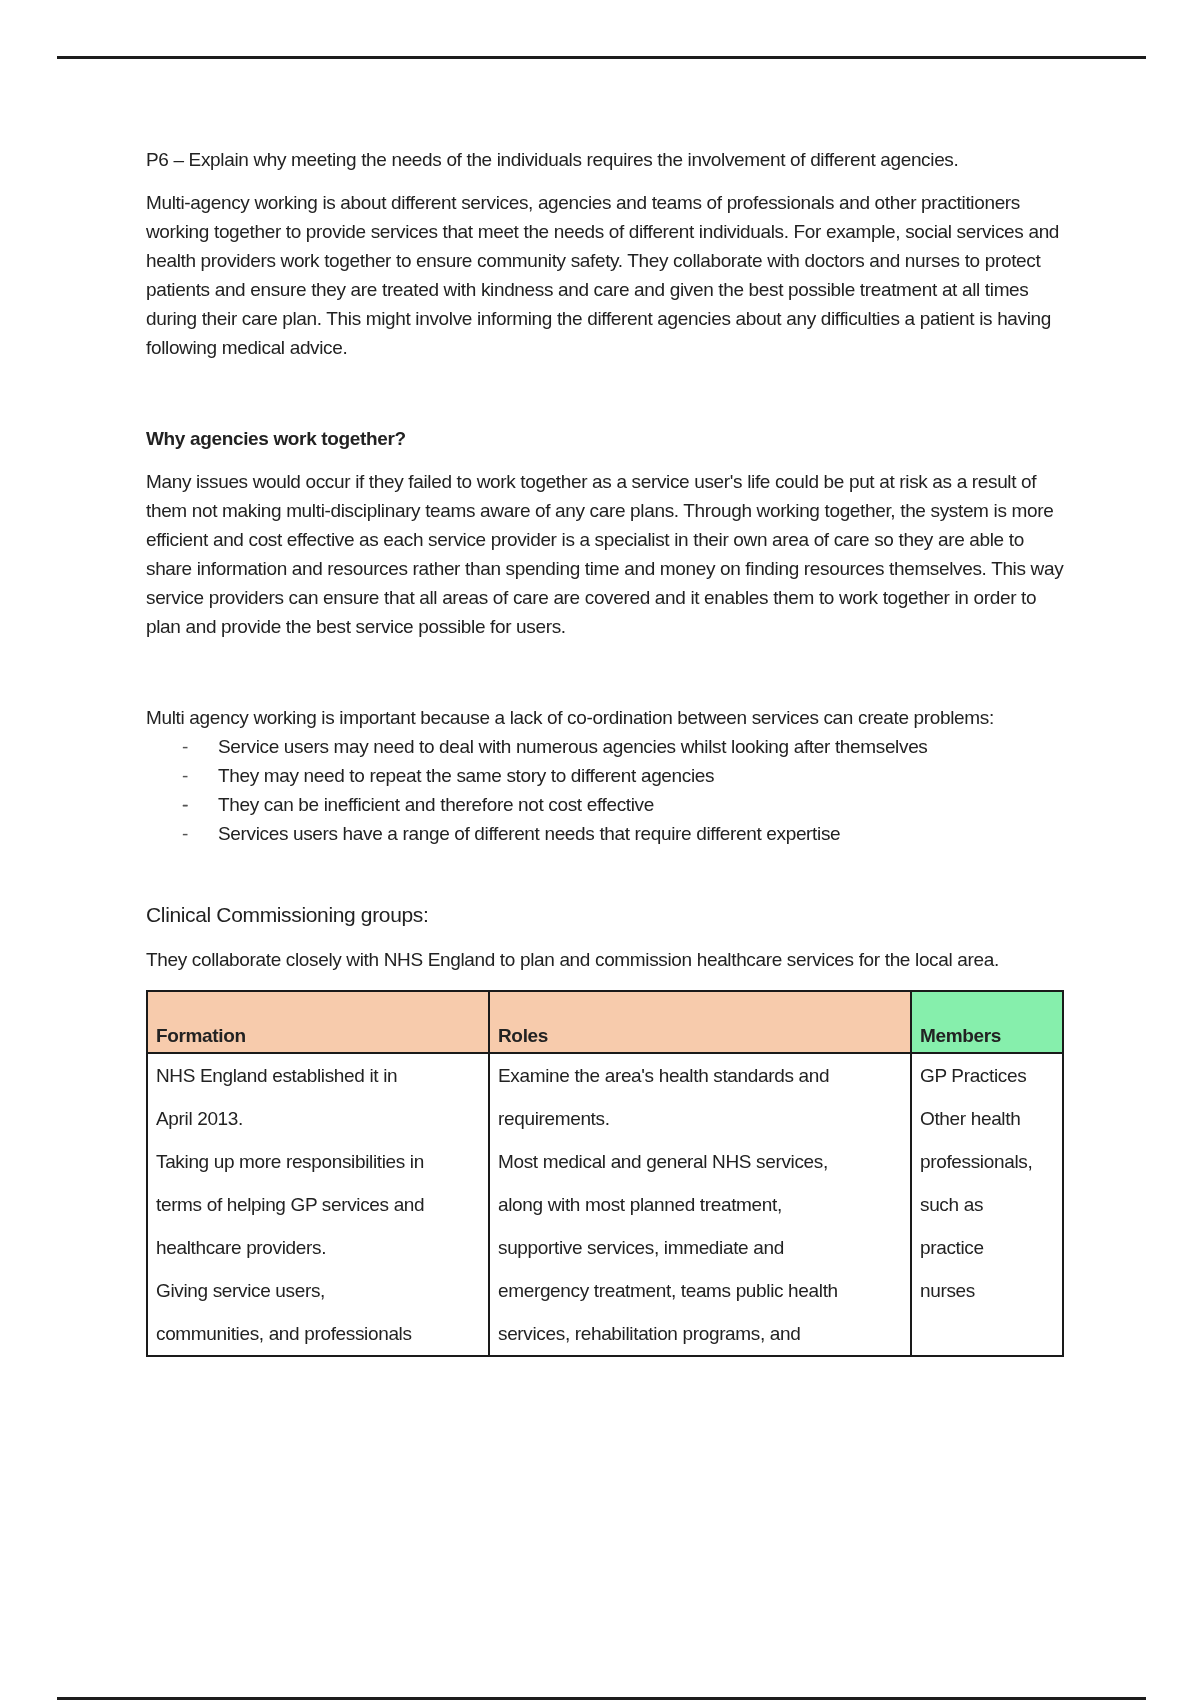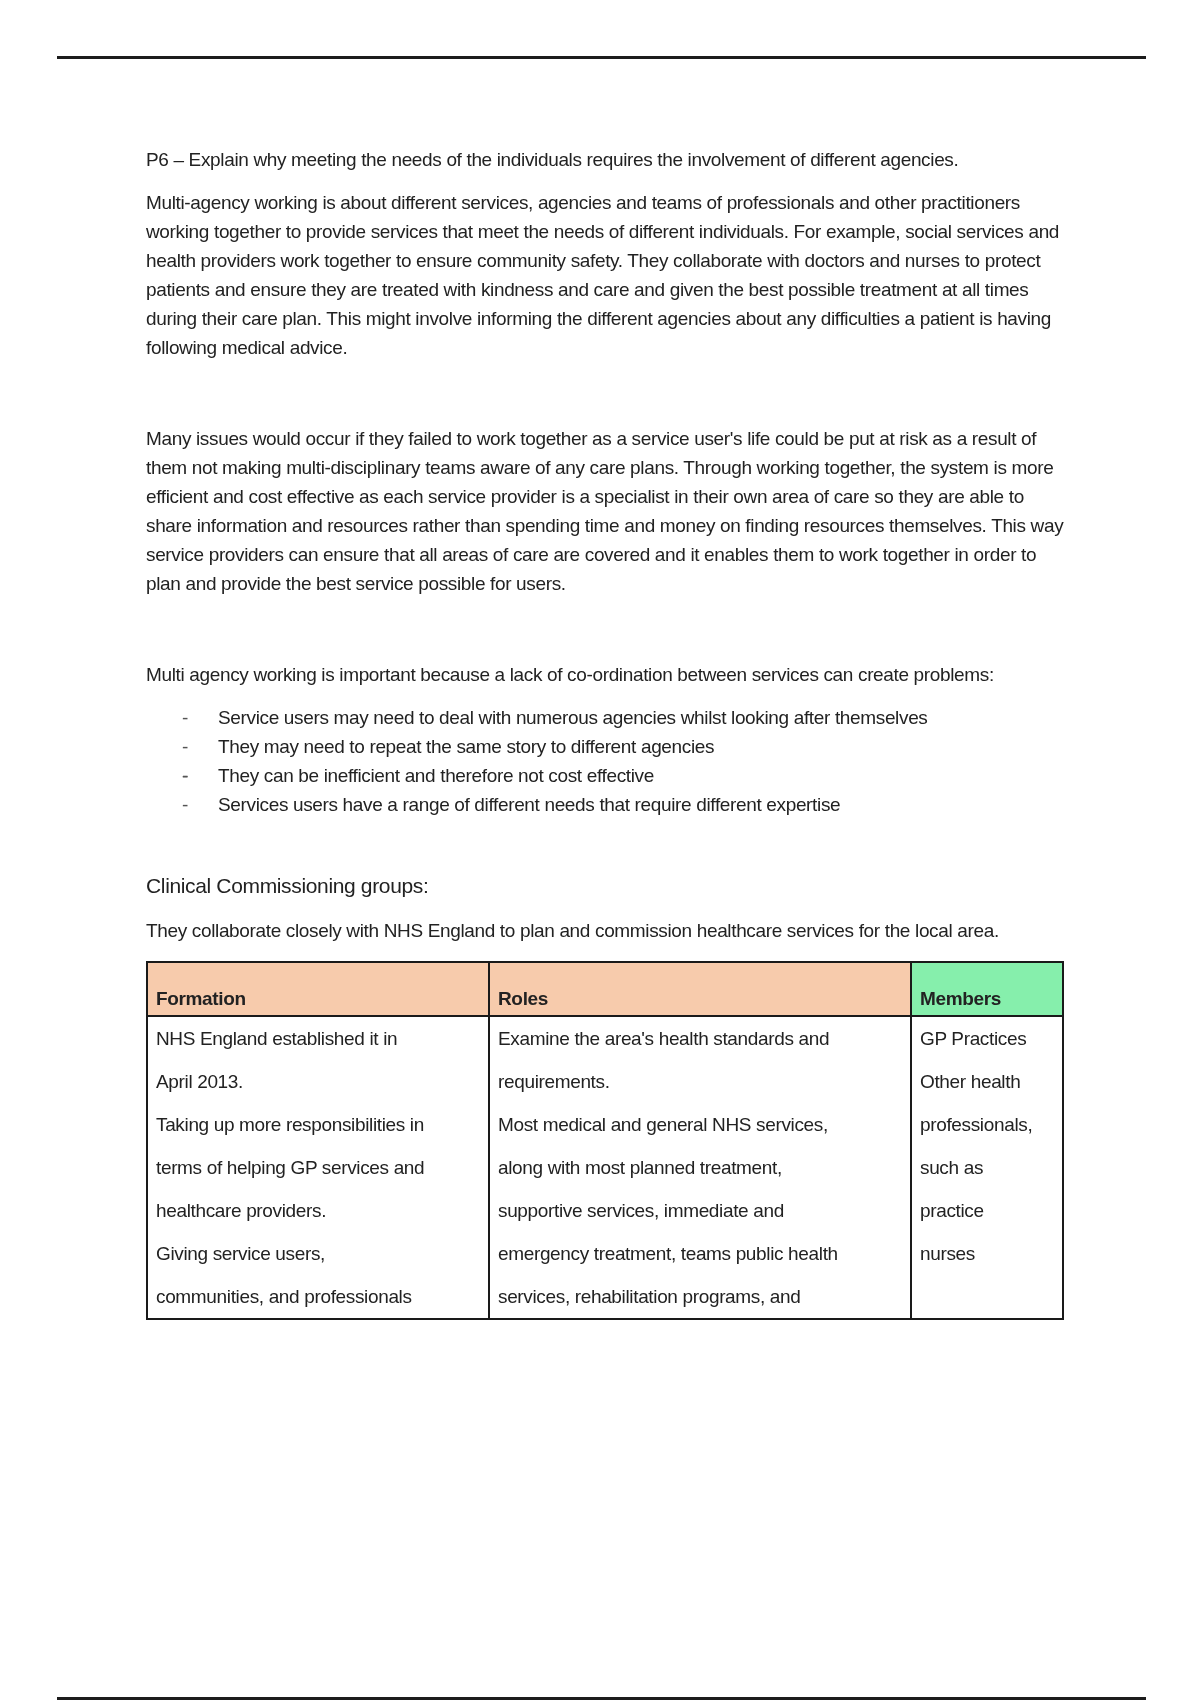--- a/index.html
+++ b/index.html
@@ -38,21 +38,21 @@
       letter-spacing: -0.35px;
     }
     .p6 { margin-bottom: 14px; }
     .intro { margin-bottom: 62px; }
     h3.why {
       font-weight: bold;
       font-size: 19px;
       margin-bottom: 14px;
     }
     .why-body { margin-bottom: 62px; }
-    .importance { margin-bottom: 14px; }
+    .importance { }
     ul.problems {
       list-style: none;
       padding: 0;
       margin: 0 0 52px 36px;
     }
     ul.problems li {
       position: relative;
       padding-left: 36px;
       font-size: 19px;
       line-height: 29px;
@@ -75,21 +75,21 @@
     table.ccg-table {
       border-collapse: collapse;
       width: 916px;
       table-layout: fixed;
     }
     table.ccg-table th,
     table.ccg-table td {
       border: 2px solid #1a1a1a;
       vertical-align: top;
       text-align: left;
-      padding: 4px 8px;
+      padding: 12px 8px;
       font-size: 19px;
       letter-spacing: -0.35px;
       margin-top: 45px;
     }
     table.ccg-table th {
       background: #F7CBAC;
       font-weight: bold;
       height: 44px;
       vertical-align: bottom;
       padding-bottom: 4px;
@@ -107,20 +107,21 @@
   </style>
 </head>
 <body>
 
 <div class="rule top"></div>
 
 <div class="content">
   <p class="p6">P6 – Explain why meeting the needs of the individuals requires the involvement of different agencies.</p>
   <p class="intro">Multi-agency working is about different services, agencies and teams of professionals and other practitioners working together to provide services that meet the needs of different individuals. For example, social services and health providers work together to ensure community safety. They collaborate with doctors and nurses to protect patients and ensure they are treated with kindness and care and given the best possible treatment at all times during their care plan. This might involve informing the different agencies about any difficulties a patient is having following medical advice.</p>
 
+  <h3 class="why">Why agencies work together?</h3>
   <p class="why-body">Many issues would occur if they failed to work together as a service user's life could be put at risk as a result of them not making multi-disciplinary teams aware of any care plans. Through working together, the system is more efficient and cost effective as each service provider is a specialist in their own area of care so they are able to share information and resources rather than spending time and money on finding resources themselves. This way service providers can ensure that all areas of care are covered and it enables them to work together in order to plan and provide the best service possible for users.</p>
 
   <p class="importance">Multi agency working is important because a lack of co-ordination between services can create problems:</p>
 
   <ul class="problems">
     <li><span class="dash">-</span><span>Service users may need to deal with numerous agencies whilst looking after themselves</span></li>
     <li><span class="dash">-</span><span>They may need to repeat the same story to different agencies</span></li>
     <li><span class="dash">-</span></li>
     <li><span class="dash">-</span><span>They can be inefficient and therefore not cost effective</span></li>
     <li><span class="dash">-</span><span>Services users have a range of different needs that require different expertise</span></li>

